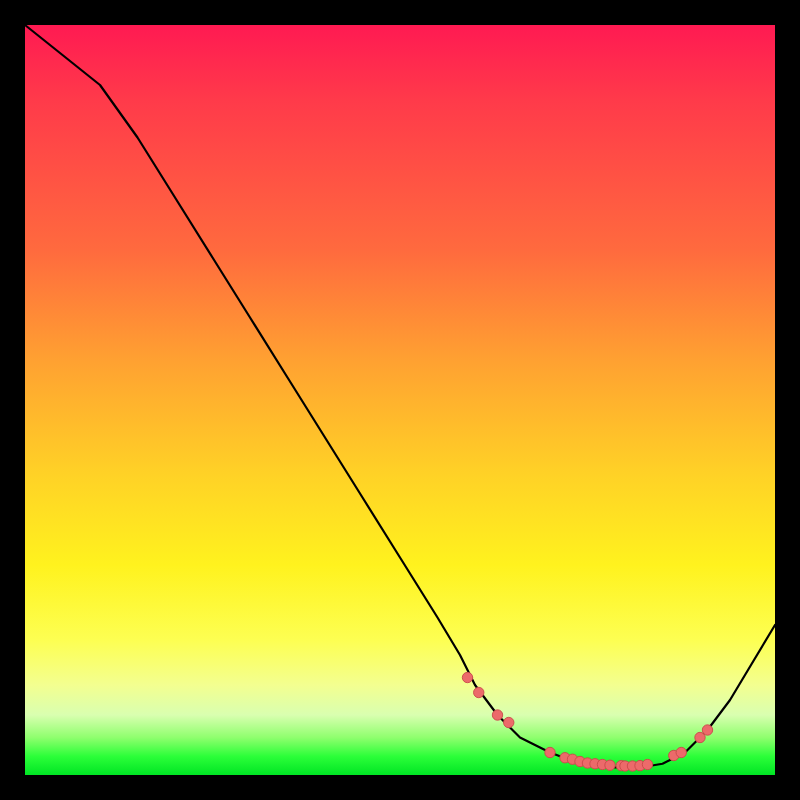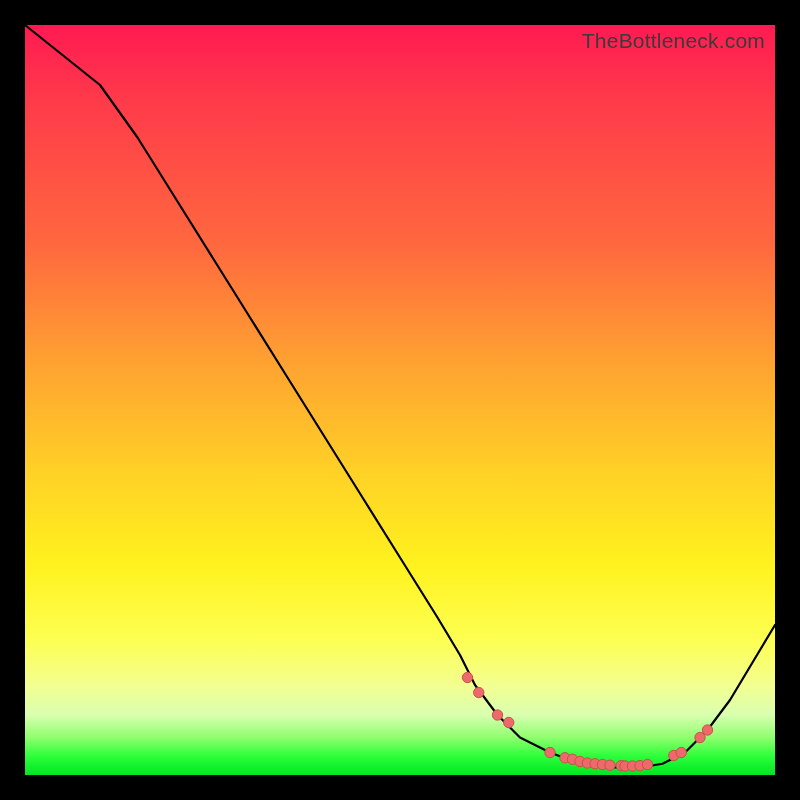--- a/index.html
+++ b/index.html
@@ -71,21 +71,20 @@
     stroke-width: 0.9;
   }
 </style>
 </head>
 <body>
 
 <div class="frame">
 
   <div class="plot-area">
 
-    <div class="watermark">TheBottleneck.com</div>
 
     <svg class="curve" viewBox="0 0 750 750" preserveAspectRatio="none">
       <path id="curve-path" class="curve-path" d="M0.00 0.00 L37.50 30.00 L75.00 60.00 L112.50 112.50 L150.00 172.50 L187.50 232.50 L225.00 292.50 L262.50 352.50 L300.00 412.50 L337.50 472.50 L375.00 532.50 L412.50 592.50 L435.00 630.00 L450.00 660.00 L472.50 690.00 L495.00 712.50 L525.00 727.50 L555.00 738.75 L585.00 742.50 L615.00 742.50 L637.50 738.75 L660.00 727.50 L682.50 705.00 L705.00 675.00 L727.50 637.50 L750.00 600.00"></path>
       <g id="markers">
           <circle cx="442.50" cy="652.50" r="5.2" class="marker"></circle>
           <circle cx="453.75" cy="667.50" r="5.2" class="marker"></circle>
           <circle cx="472.50" cy="690.00" r="5.2" class="marker"></circle>
           <circle cx="483.75" cy="697.50" r="5.2" class="marker"></circle>
           <circle cx="525.00" cy="727.50" r="5.2" class="marker"></circle>
           <circle cx="540.00" cy="732.75" r="5.2" class="marker"></circle>

